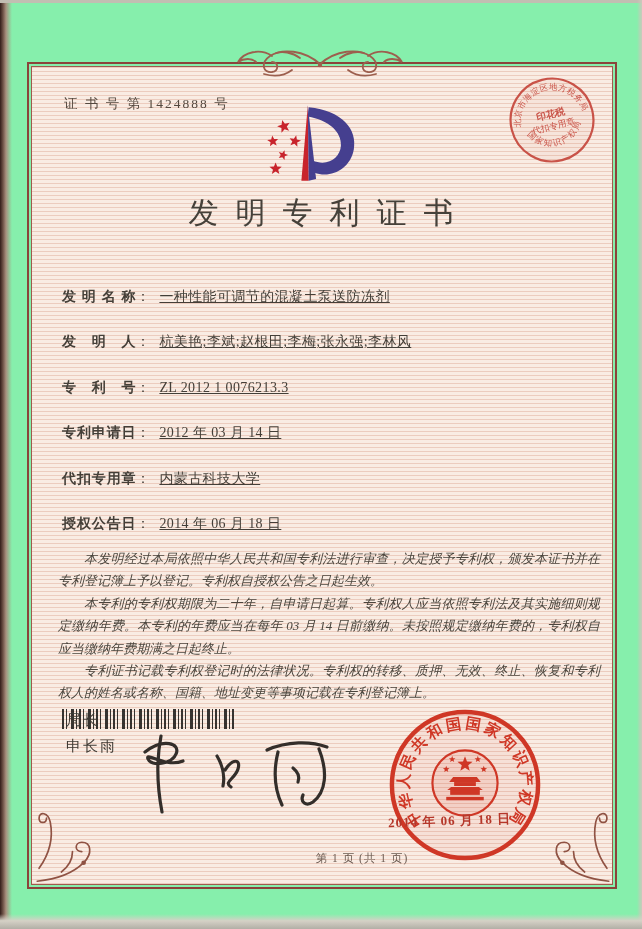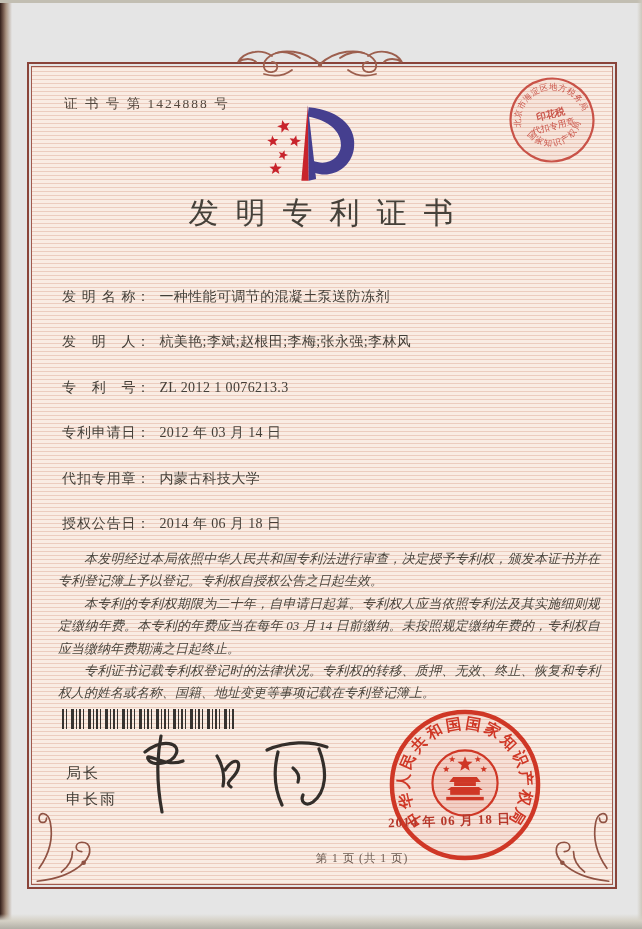--- a/index.html
+++ b/index.html
@@ -1,17 +1,17 @@
 <!DOCTYPE html>
 <html><head>
 <meta charset="utf-8">
 <style>
   html,body{margin:0;padding:0;background:#c9c6bd;}
   .page{position:relative;width:642px;height:929px;margin:0 auto;overflow:hidden;
-        background:#e5e5e5;font-family:"Liberation Serif","DejaVu Serif",serif;color:#3f3b35;}
+        background:#86efac;font-family:"Liberation Serif","DejaVu Serif",serif;color:#3f3b35;}
   
   .edge-left{position:absolute;left:0;top:0;bottom:0;width:12px;
              background:linear-gradient(90deg,#321e19 0,#6e5347 3px,#a8917f 6px,rgba(168,145,127,0) 12px);z-index:5;}
   .edge-top{position:absolute;left:0;top:0;right:0;height:3px;background:#c2beb2;z-index:5;}
   .edge-right{position:absolute;right:0;top:0;bottom:0;width:5px;background:linear-gradient(270deg,#ccc8bc,rgba(204,200,188,0));z-index:5;}
   .edge-bottom{position:absolute;left:0;right:0;bottom:0;height:15px;background:linear-gradient(180deg,rgba(217,213,202,0),#d9d5ca 40%,#aeab a2);z-index:5;}
   .edge-bottom{background:linear-gradient(180deg,rgba(217,213,202,0),#d5d1c6 45%,#b2afa6);}
 
   
   .frame{position:absolute;left:27px;top:62px;width:586px;height:823px;
@@ -26,34 +26,34 @@
 
   
   .content{position:absolute;inset:0;z-index:4;}
   .cert-no{position:absolute;left:64px;top:95px;font-size:13.5px;letter-spacing:2px;color:#54483e;}
   .logo{position:absolute;left:252px;top:98px;}
   .title{position:absolute;left:0;top:193px;width:100%;text-align:center;
          font-size:30px;font-weight:400;color:#45413a;letter-spacing:17px;text-indent:17px;}
 
   .fields{position:absolute;left:62px;top:288px;right:40px;}
   .frow{height:45.4px;font-size:14px;color:#443f38;letter-spacing:.4px;white-space:nowrap;}
-  .flabel{display:inline-block;width:74px;text-align:justify;text-align-last:justify;}
+  .flabel{display:inline-block;width:74px;text-align:justify;text-align-last:justify;font-weight:bold;}
   .fcolon{display:inline-block;}
-  .fvalue{margin-left:9px;}
+  .fvalue{margin-left:9px;text-decoration:underline;}
 
   .body-text{position:absolute;left:58px;top:548px;width:542px;
              font-size:13px;line-height:22.4px;color:#4a453d;text-align:justify;}
   .body-text p{margin:0;text-indent:2em;font-style:italic;}
 
   .barcode{position:absolute;left:62px;top:709px;width:173px;height:20px;opacity:.88;
            background:repeating-linear-gradient(90deg,
              #1d1b19 0 2px,transparent 2px 4px,#1d1b19 4px 5px,transparent 5px 9px,
              #1d1b19 9px 12px,transparent 12px 14px,#1d1b19 14px 15px,transparent 15px 17px);}
 
-  .signer{position:absolute;left:66px;top:764px;font-size:15px;color:#3f3a33;letter-spacing:2px;}
+  .signer{position:absolute;left:66px;top:711px;font-size:15px;color:#3f3a33;letter-spacing:2px;}
   .signer div{margin-bottom:7px;}
   .signature{position:absolute;left:125px;top:728px;}
 
   .seal{position:absolute;left:386px;top:706px;}
   .seal-date{position:absolute;left:388px;top:812px;font-size:13px;font-weight:600;color:#b5372a;
              letter-spacing:1px;transform:rotate(-2deg);white-space:nowrap;}
   .tax-stamp{position:absolute;left:506px;top:74px;transform:rotate(-14deg);opacity:.92;}
 
   .footer{position:absolute;left:27px;top:851px;width:586px;text-align:center;
           font-size:11.5px;color:#6b5a50;letter-spacing:1px;padding-left:42px;}

